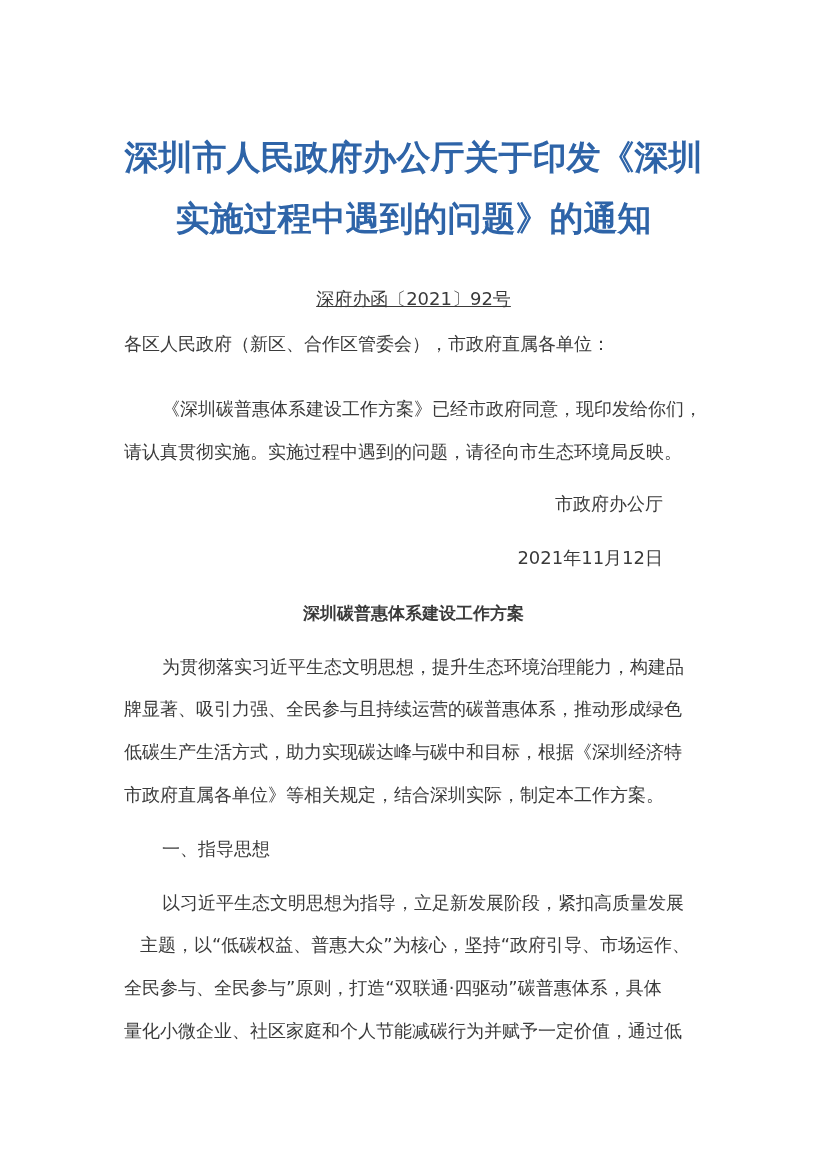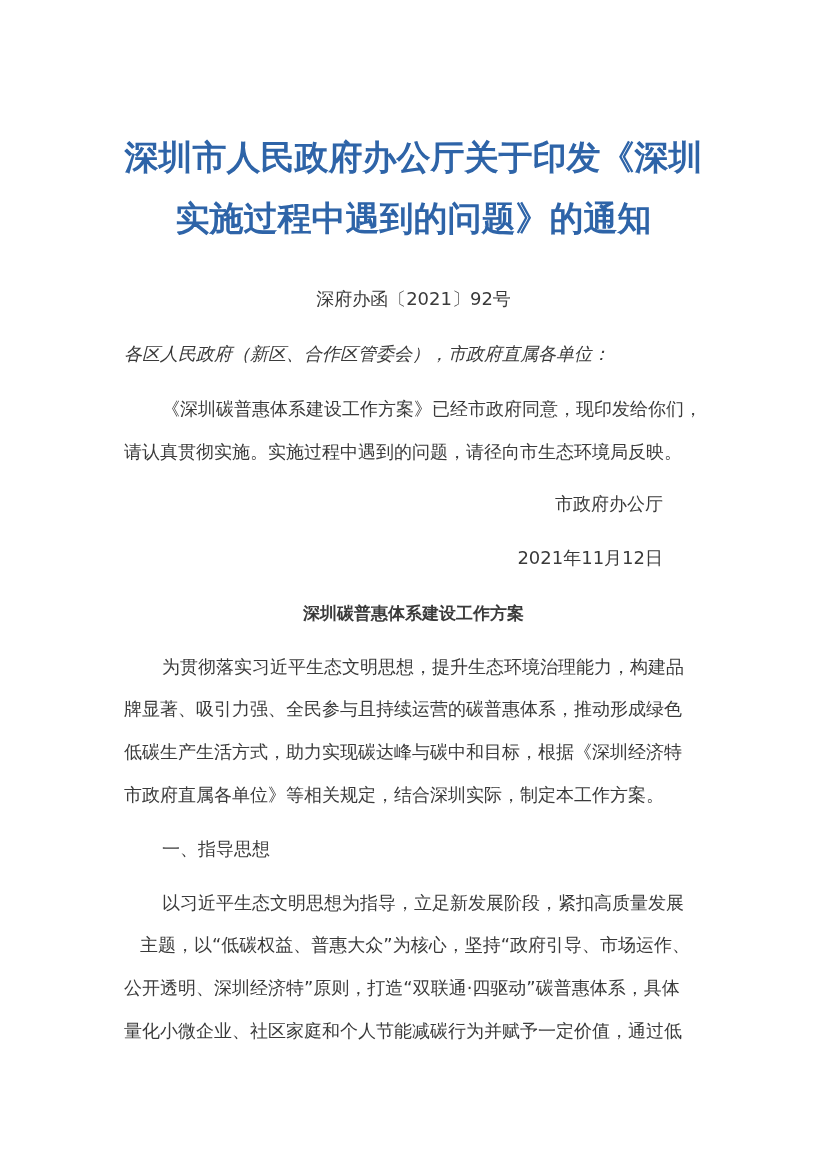--- a/index.html
+++ b/index.html
@@ -49,37 +49,37 @@
     .bold { font-weight: bold; }
   </style>
 </head>
 <body>
 
 <div class="page">
 
   <div class="title l1">深圳市人民政府办公厅关于印发《深圳</div>
   <div class="title l2">实施过程中遇到的问题》的通知</div>
 
-  <div class="line center" style="top:287px;">深府办函〔2021〕92号</div>
+  <div class="line center" style="top:287px;text-decoration:underline;">深府办函〔2021〕92号</div>
 
-  <div class="line left" style="top:342px;font-style:italic;">各区人民政府（新区、合作区管委会），市政府直属各单位：</div>
+  <div class="line left" style="top:332px;">各区人民政府（新区、合作区管委会），市政府直属各单位：</div>
 
   <div class="line indent" style="top:397px;">《深圳碳普惠体系建设工作方案》已经市政府同意，现印发给你们，</div>
   <div class="line left" style="top:440px;">请认真贯彻实施。实施过程中遇到的问题，请径向市生态环境局反映。</div>
 
   <div class="line right" style="top:492px;">市政府办公厅</div>
   <div class="line right" style="top:546px;">2021年11月12日</div>
 
   <div class="line center bold" style="top:601px;font-size:17px;">深圳碳普惠体系建设工作方案</div>
 
   <div class="line indent" style="top:655px;">为贯彻落实习近平生态文明思想，提升生态环境治理能力，构建品</div>
   <div class="line left" style="top:697px;">牌显著、吸引力强、全民参与且持续运营的碳普惠体系，推动形成绿色</div>
   <div class="line left" style="top:740px;">低碳生产生活方式，助力实现碳达峰与碳中和目标，根据《深圳经济特</div>
   <div class="line left" style="top:783px;">市政府直属各单位》等相关规定，结合深圳实际，制定本工作方案。</div>
 
   <div class="line indent" style="top:837px;">一、指导思想</div>
 
   <div class="line indent" style="top:891px;">以习近平生态文明思想为指导，立足新发展阶段，紧扣高质量发展</div>
   <div class="line left" style="top:933px;margin-left:16px;">主题，以“低碳权益、普惠大众”为核心，坚持“政府引导、市场运作、</div>
-  <div class="line left" style="top:976px;">公开透明、深圳经济特”原则，打造“双联通·四驱动”碳普惠体系，具体</div>
+  <div class="line left" style="top:976px;">全民参与、全民参与”原则，打造“双联通·四驱动”碳普惠体系，具体</div>
   <div class="line left" style="top:1019px;">量化小微企业、社区家庭和个人节能减碳行为并赋予一定价值，通过低</div>
 
 </div>
 
 </body></html>

